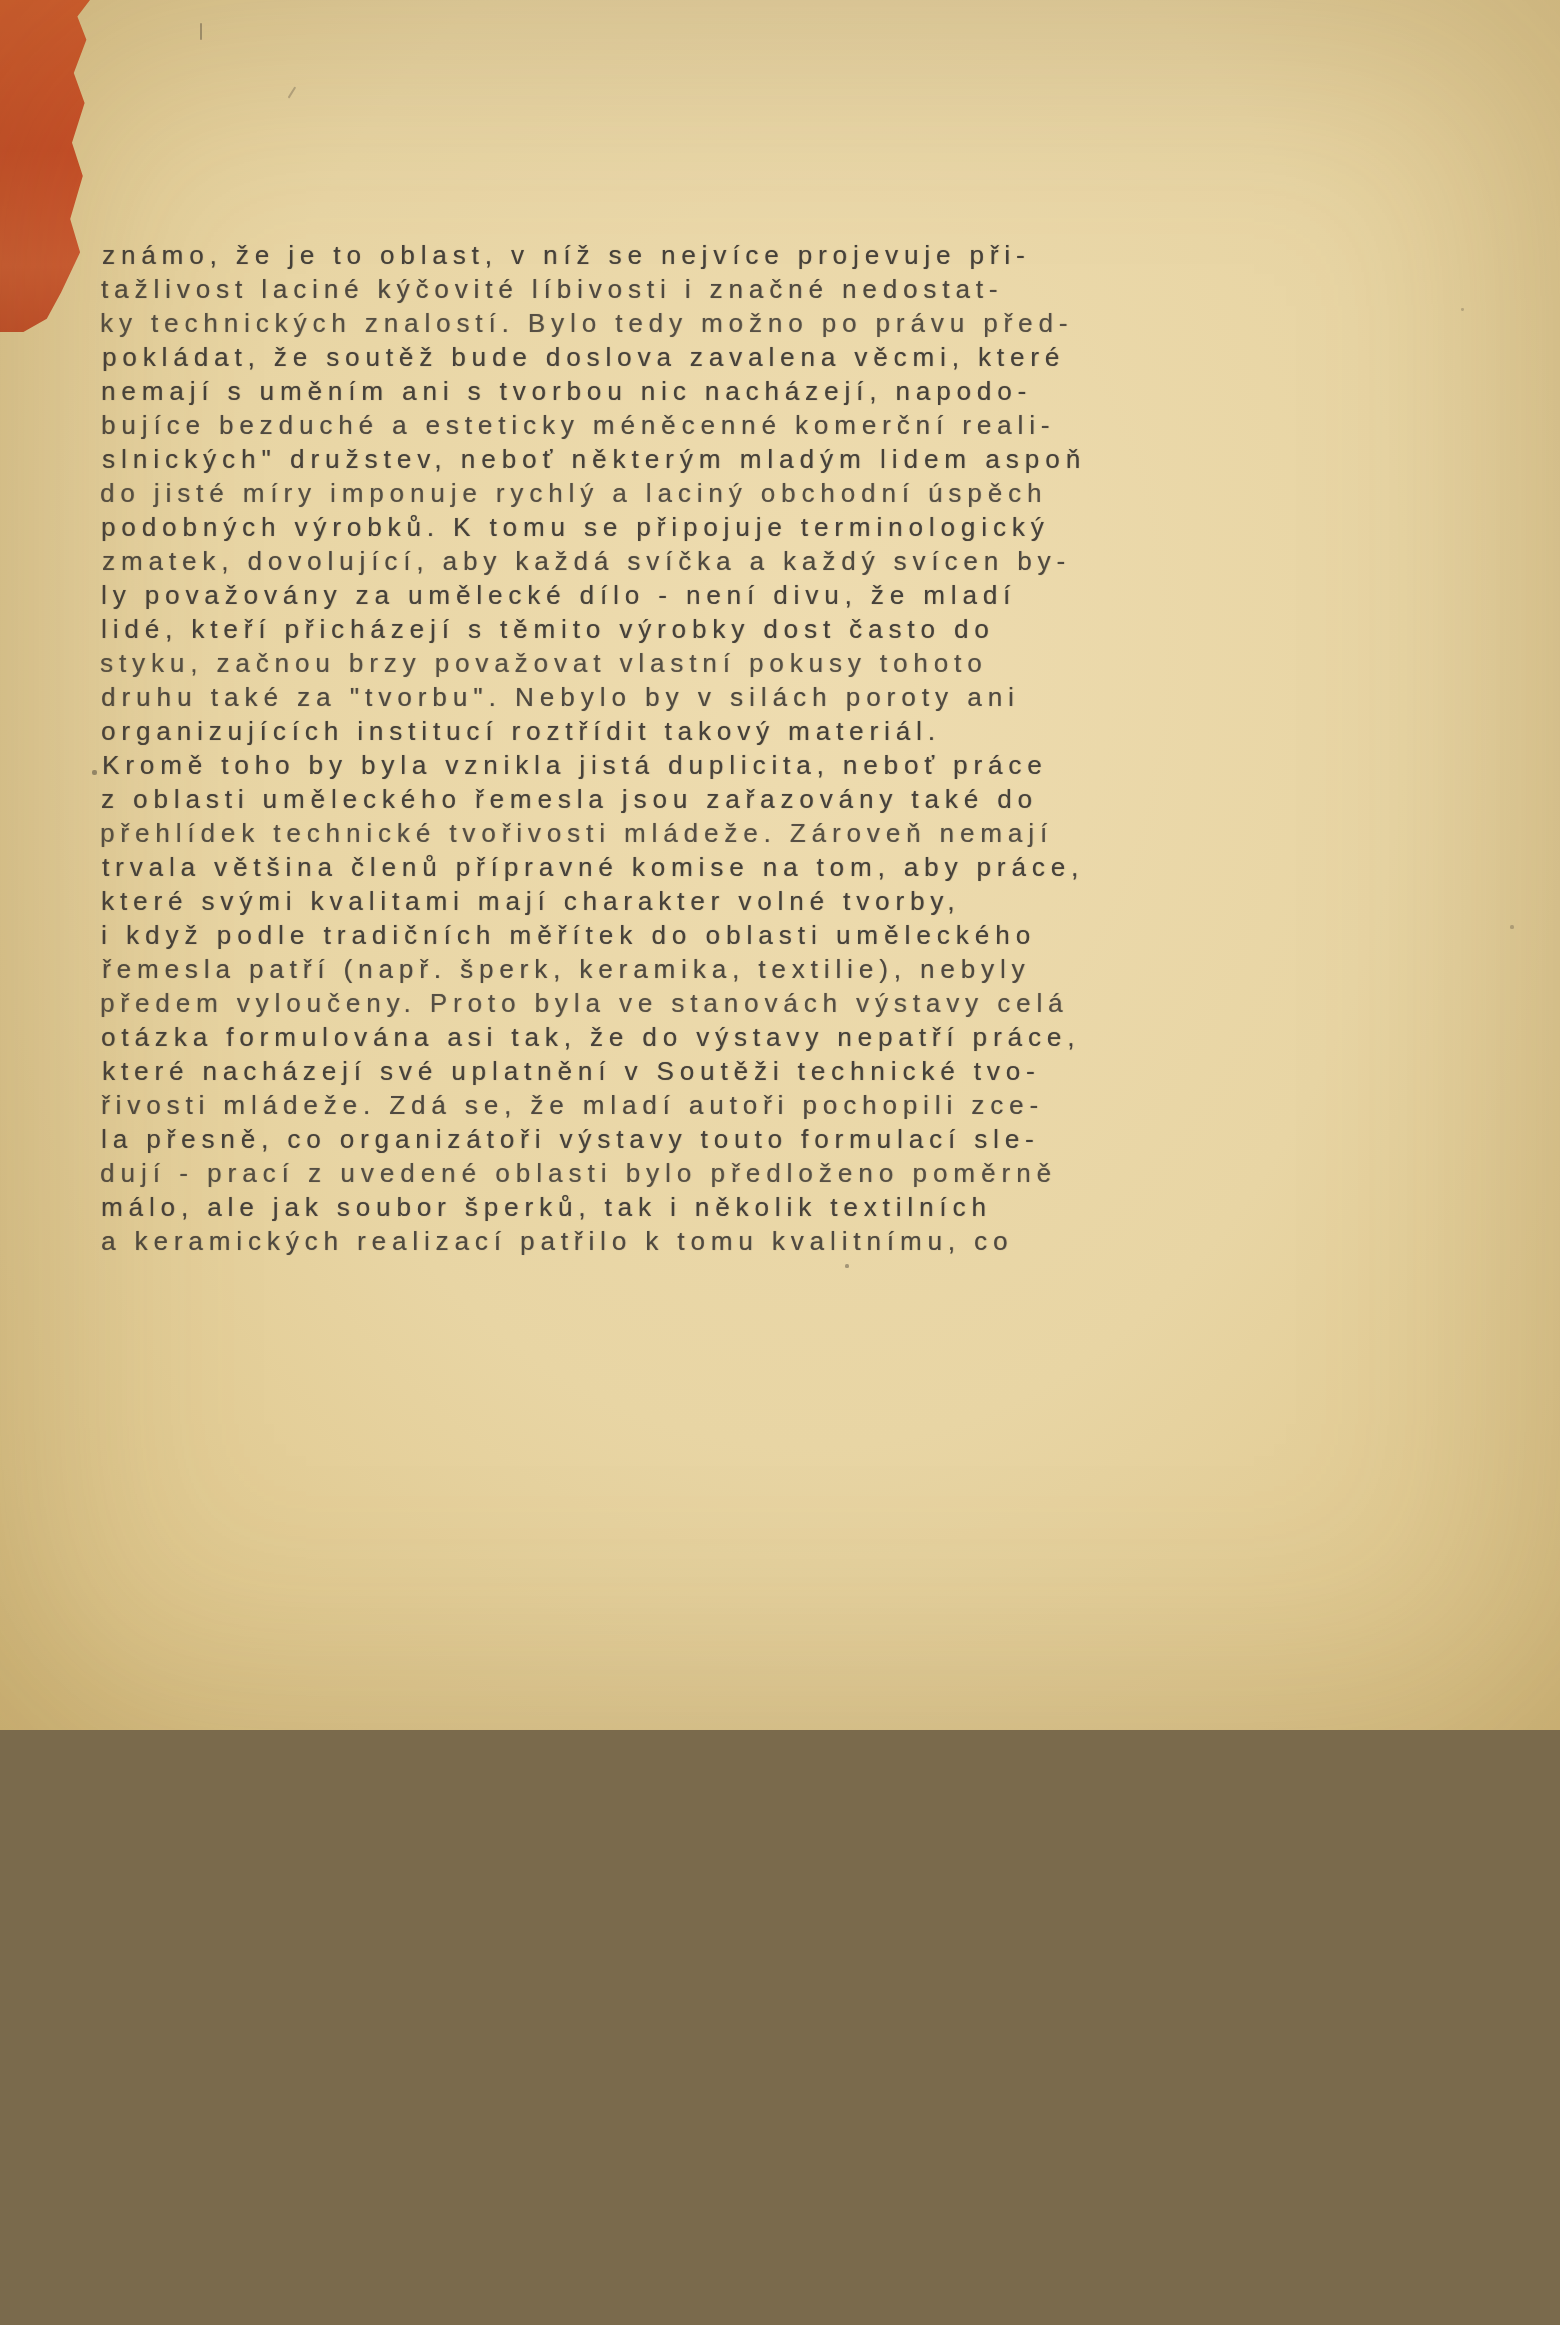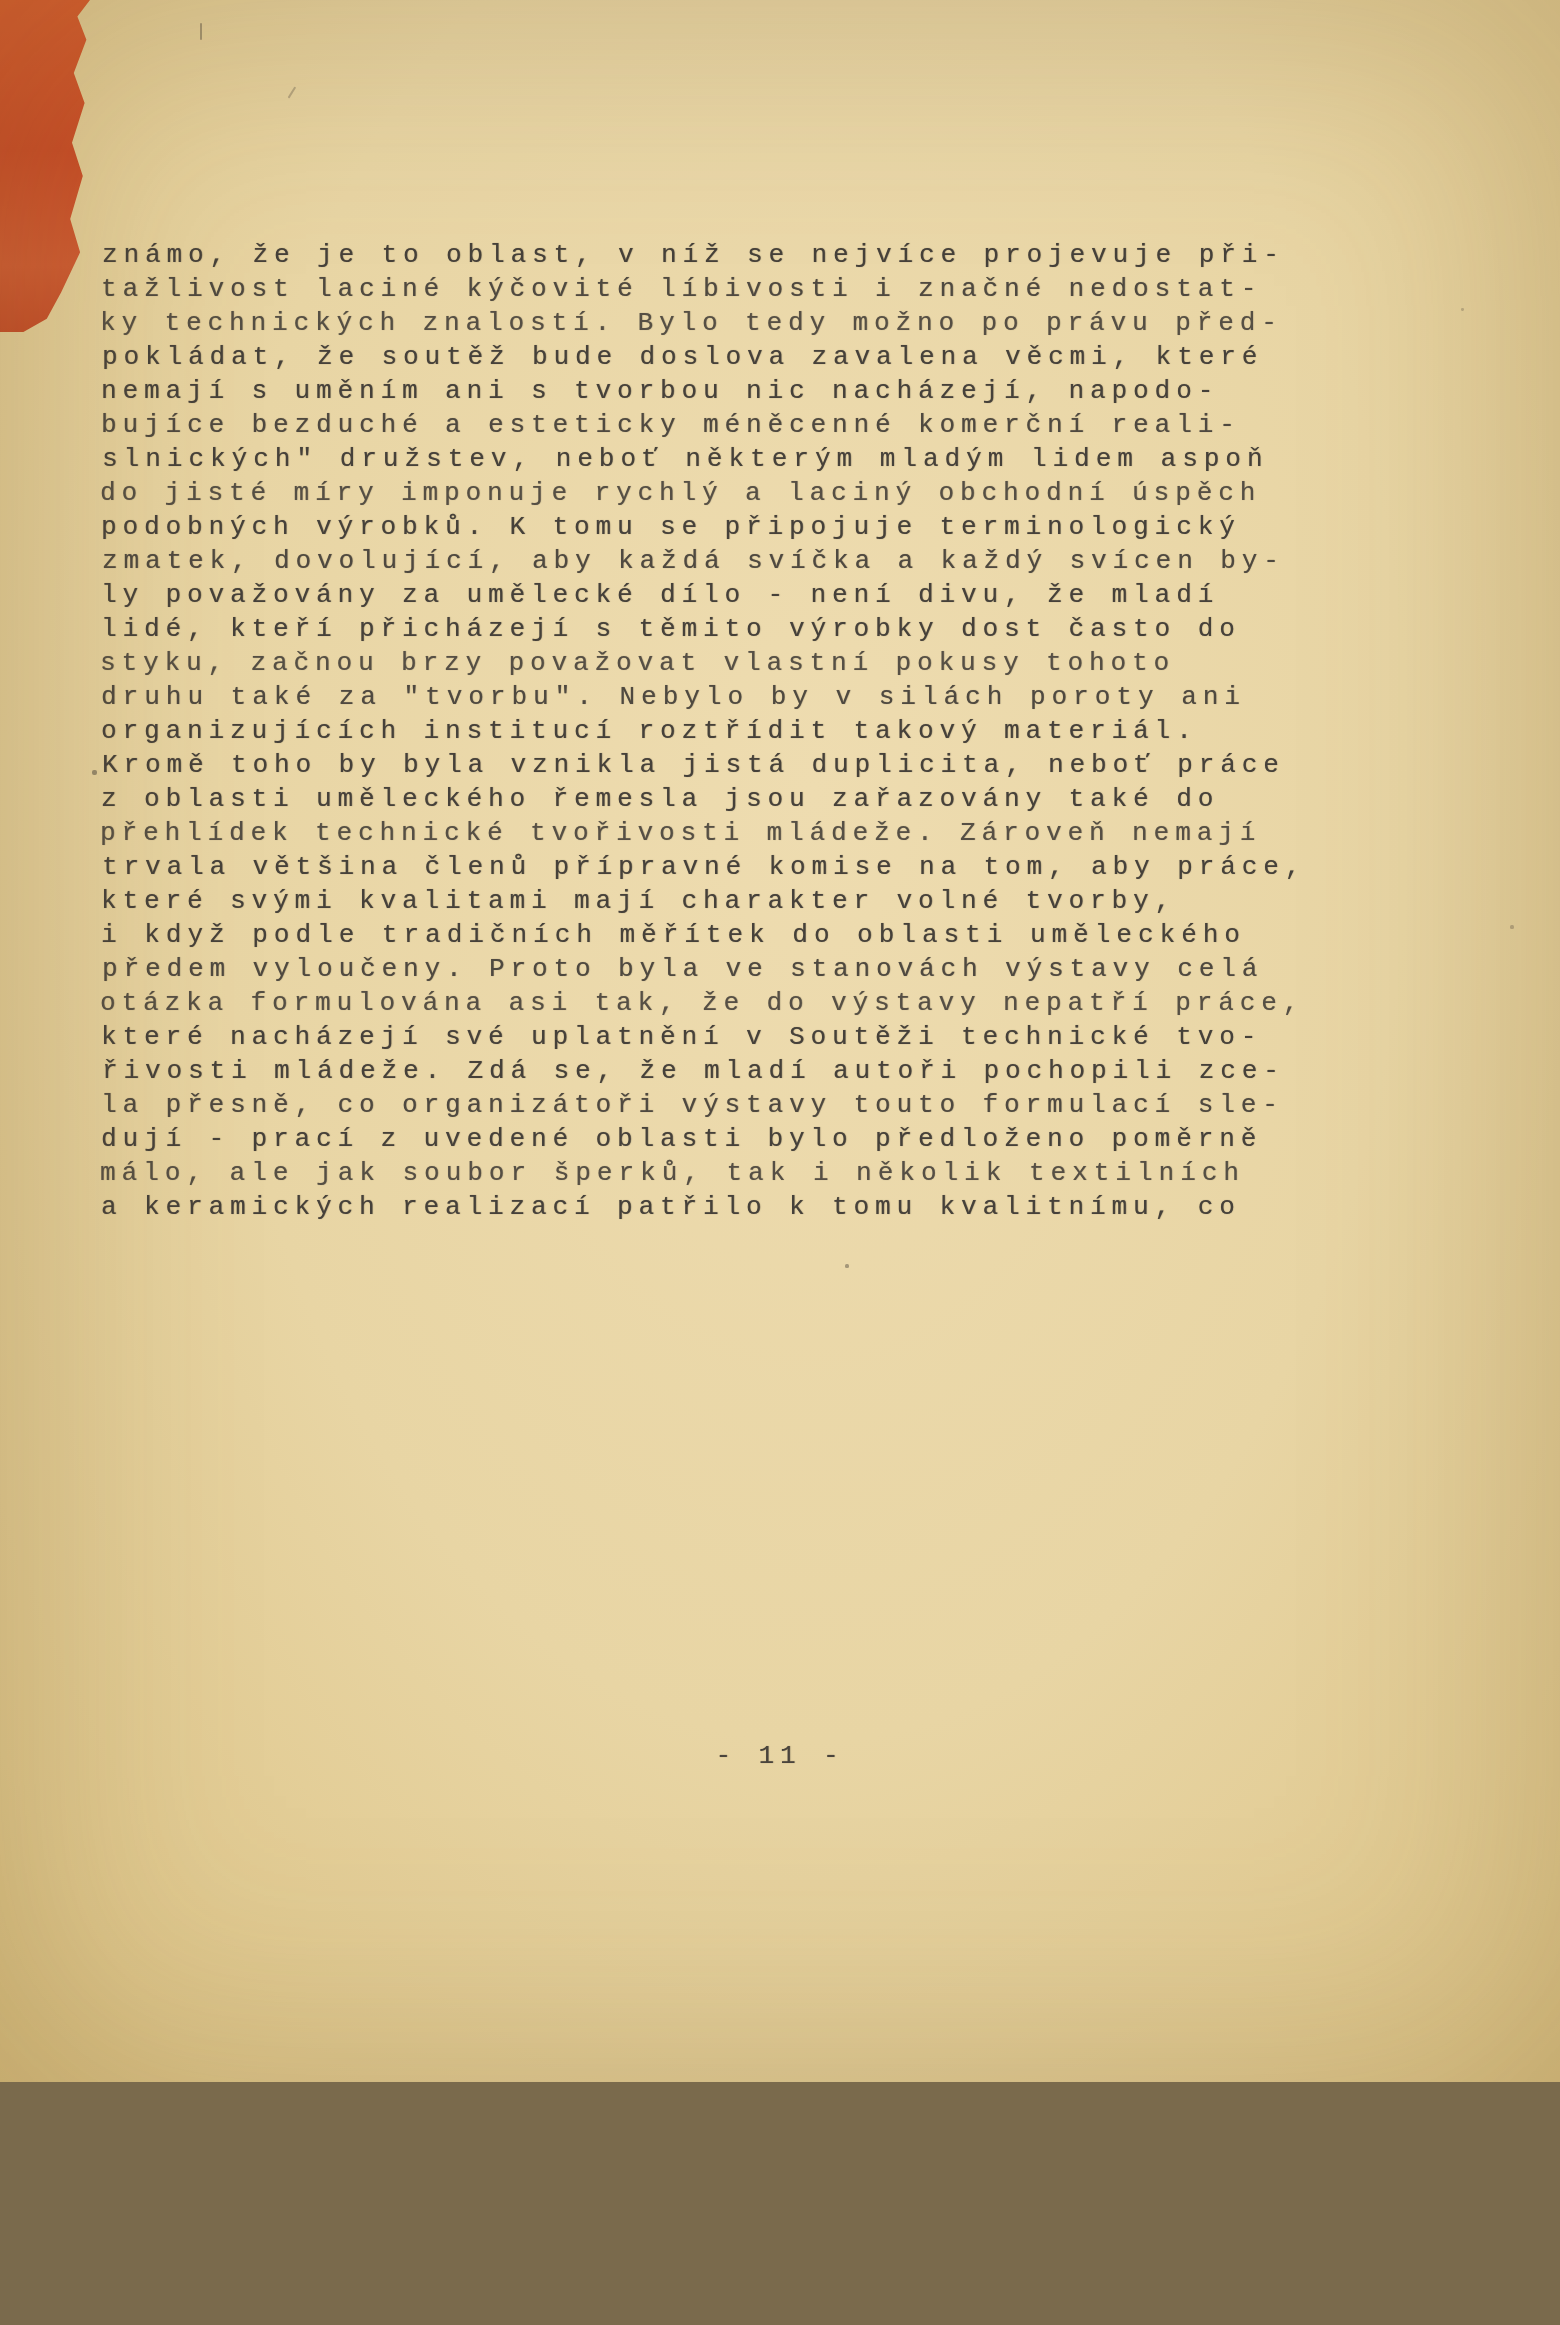--- a/index.html
+++ b/index.html
@@ -3,25 +3,25 @@
 <meta charset="utf-8">
 <style>
   html, body {
     margin: 0;
     padding: 0;
     background: #7a6a4c;
   }
   .scan {
     position: relative;
     width: 1560px;
-    height: 2082px;
+    height: 1730px;
     overflow: hidden;
     background:
       radial-gradient(ellipse at 52% 38%, #eedcb0 0%, #e8d5a4 52%, #dfc78c 88%, #d8be7f 100%);
-    font-family: Liberation Mono, monospace;
+    font-family: Liberation Sans, sans-serif;
   }
   .vignette {
     position: absolute;
     inset: 0;
     box-shadow: inset 0 0 215px 49px rgba(122, 94, 46, 0.22);
     pointer-events: none;
   }
   
   .red-edge {
     position: absolute;
@@ -99,20 +99,21 @@
       <div class="text-line">lidé, kteří přicházejí s těmito výrobky dost často do</div>
       <div class="text-line">styku, začnou brzy považovat vlastní pokusy tohoto</div>
       <div class="text-line">druhu také za "tvorbu". Nebylo by v silách poroty ani</div>
       <div class="text-line">organizujících institucí roztřídit takový materiál.</div>
       <div class="text-line">Kromě toho by byla vznikla jistá duplicita, neboť práce</div>
       <div class="text-line">z oblasti uměleckého řemesla jsou zařazovány také do</div>
       <div class="text-line">přehlídek technické tvořivosti mládeže. Zároveň nemají</div>
       <div class="text-line">trvala většina členů přípravné komise na tom, aby práce,</div>
       <div class="text-line">které svými kvalitami mají charakter volné tvorby,</div>
       <div class="text-line">i když podle tradičních měřítek do oblasti uměleckého</div>
+      <div class="text-line">řemesla patří (např. šperk, keramika, textilie), nebyly</div>
       <div class="text-line">předem vyloučeny. Proto byla ve stanovách výstavy celá</div>
       <div class="text-line">otázka formulována asi tak, že do výstavy nepatří práce,</div>
       <div class="text-line">které nacházejí své uplatnění v Soutěži technické tvo-</div>
       <div class="text-line">řivosti mládeže. Zdá se, že mladí autoři pochopili zce-</div>
       <div class="text-line">la přesně, co organizátoři výstavy touto formulací sle-</div>
       <div class="text-line">dují - prací z uvedené oblasti bylo předloženo poměrně</div>
       <div class="text-line">málo, ale jak soubor šperků, tak i několik textilních</div>
       <div class="text-line">a keramických realizací patřilo k tomu kvalitnímu, co</div>
     </div>
 

